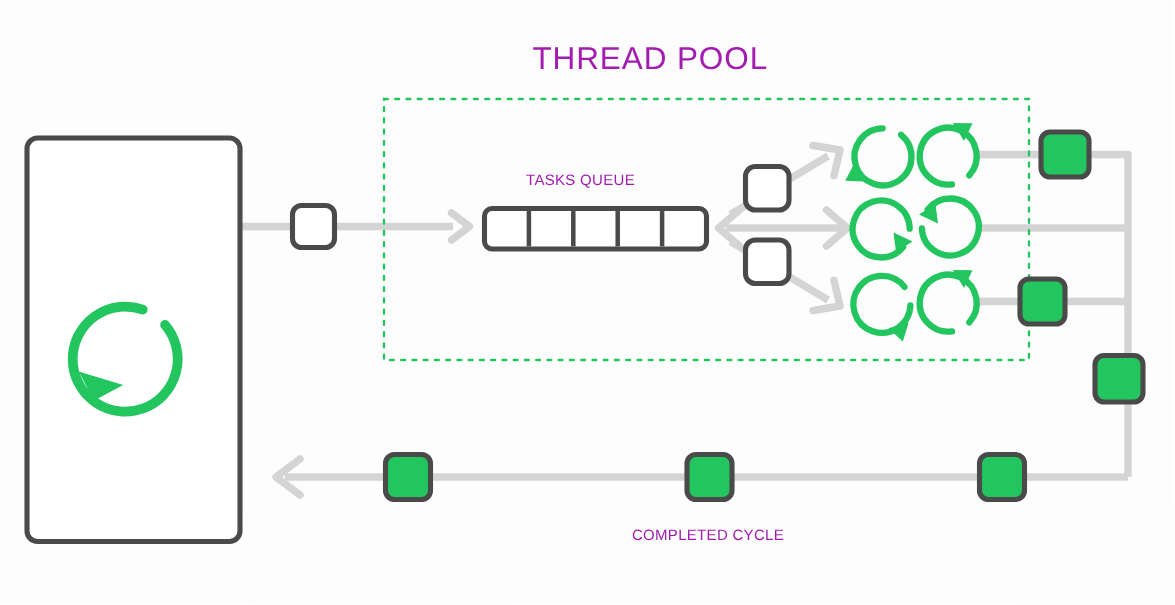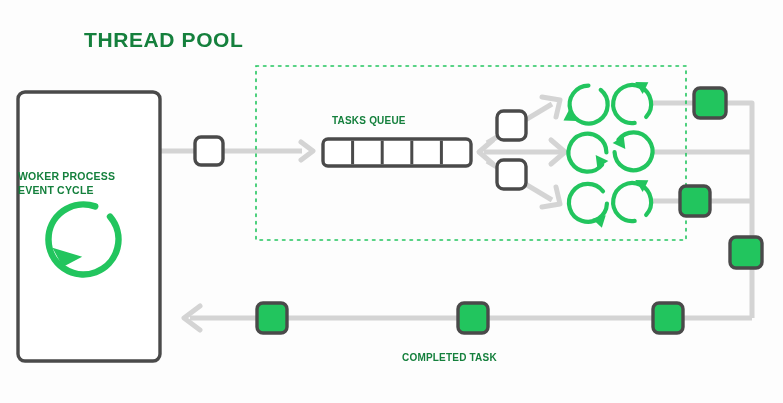--- a/index.html
+++ b/index.html
@@ -20,22 +20,23 @@
   #diagram-svg {
     position: absolute;
     left: 0;
     top: 0;
     width: 783px;
     height: 403px;
   }
   .lbl {
     position: absolute;
     font-family: "Liberation Sans", sans-serif;
-    color: #15803d;
-    font-weight: bold;
+    color: #a21caf;
+    font-weight: normal;
+    text-align: center;
     white-space: pre;
     line-height: 1.25;
     letter-spacing: 0.2px;
   }
   #title-text {
     font-size: 21px;
     letter-spacing: 0.6px;
   }
   .small-cap { font-size: 10px; }
   .box-cap { font-size: 10.5px; }
@@ -132,21 +133,19 @@
     <rect x="680" y="186" width="30" height="30" rx="6" ry="6" fill="#22c55e" stroke="#4a4a4a" stroke-width="3.4"></rect>
     <rect x="730" y="237" width="32" height="31" rx="6" ry="6" fill="#22c55e" stroke="#4a4a4a" stroke-width="3.4"></rect>
 
     <rect x="257" y="303" width="30" height="30" rx="6" ry="6" fill="#22c55e" stroke="#4a4a4a" stroke-width="3.4"></rect>
     <rect x="458" y="303" width="30" height="30" rx="6" ry="6" fill="#22c55e" stroke="#4a4a4a" stroke-width="3.4"></rect>
     <rect x="653" y="303" width="30" height="30" rx="6" ry="6" fill="#22c55e" stroke="#4a4a4a" stroke-width="3.4"></rect>
   </svg>
 
   <div class="lbl" id="title-text" style="left:0; top:27px; width:783px; padding-left:84px; box-sizing:border-box;">THREAD POOL</div>
 
-  <div class="lbl box-cap" style="left:18px; top:170px; width:142px;">WOKER PROCESS</div>
-  <div class="lbl box-cap" style="left:18px; top:184px; width:142px;">EVENT CYCLE</div>
 
 
   <div class="lbl small-cap" style="left:332px; top:115px; width:110px;">TASKS QUEUE</div>
 
-  <div class="lbl small-cap" style="left:402px; top:352px; width:140px;">COMPLETED TASK</div>
+  <div class="lbl small-cap" style="left:402px; top:352px; width:140px;">COMPLETED CYCLE</div>
 
 </div>
 
 </body></html>

